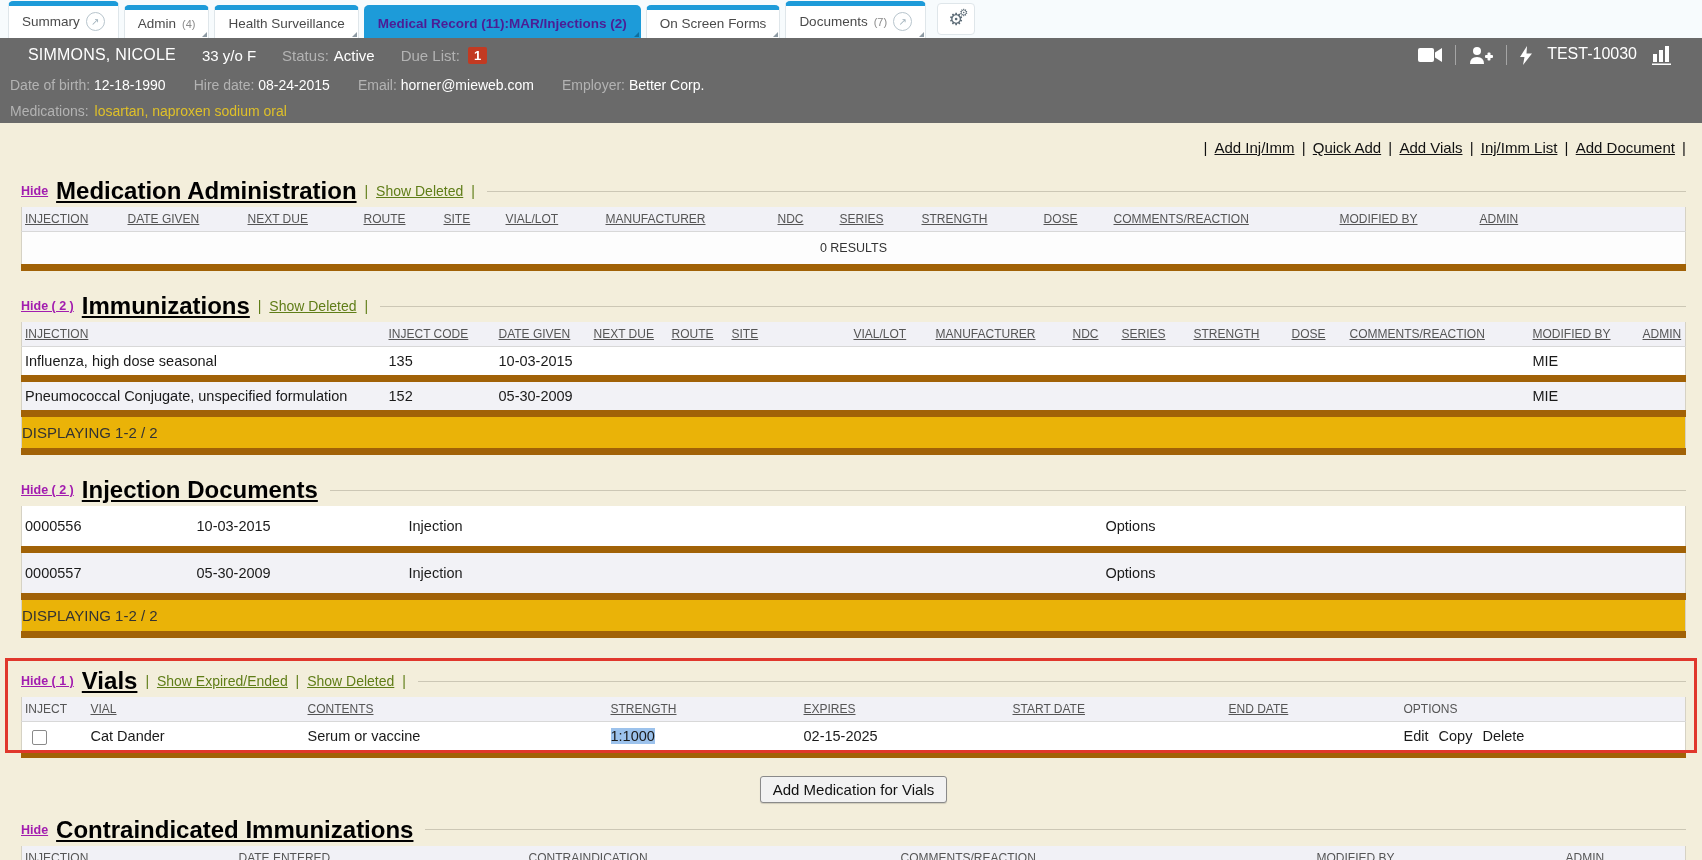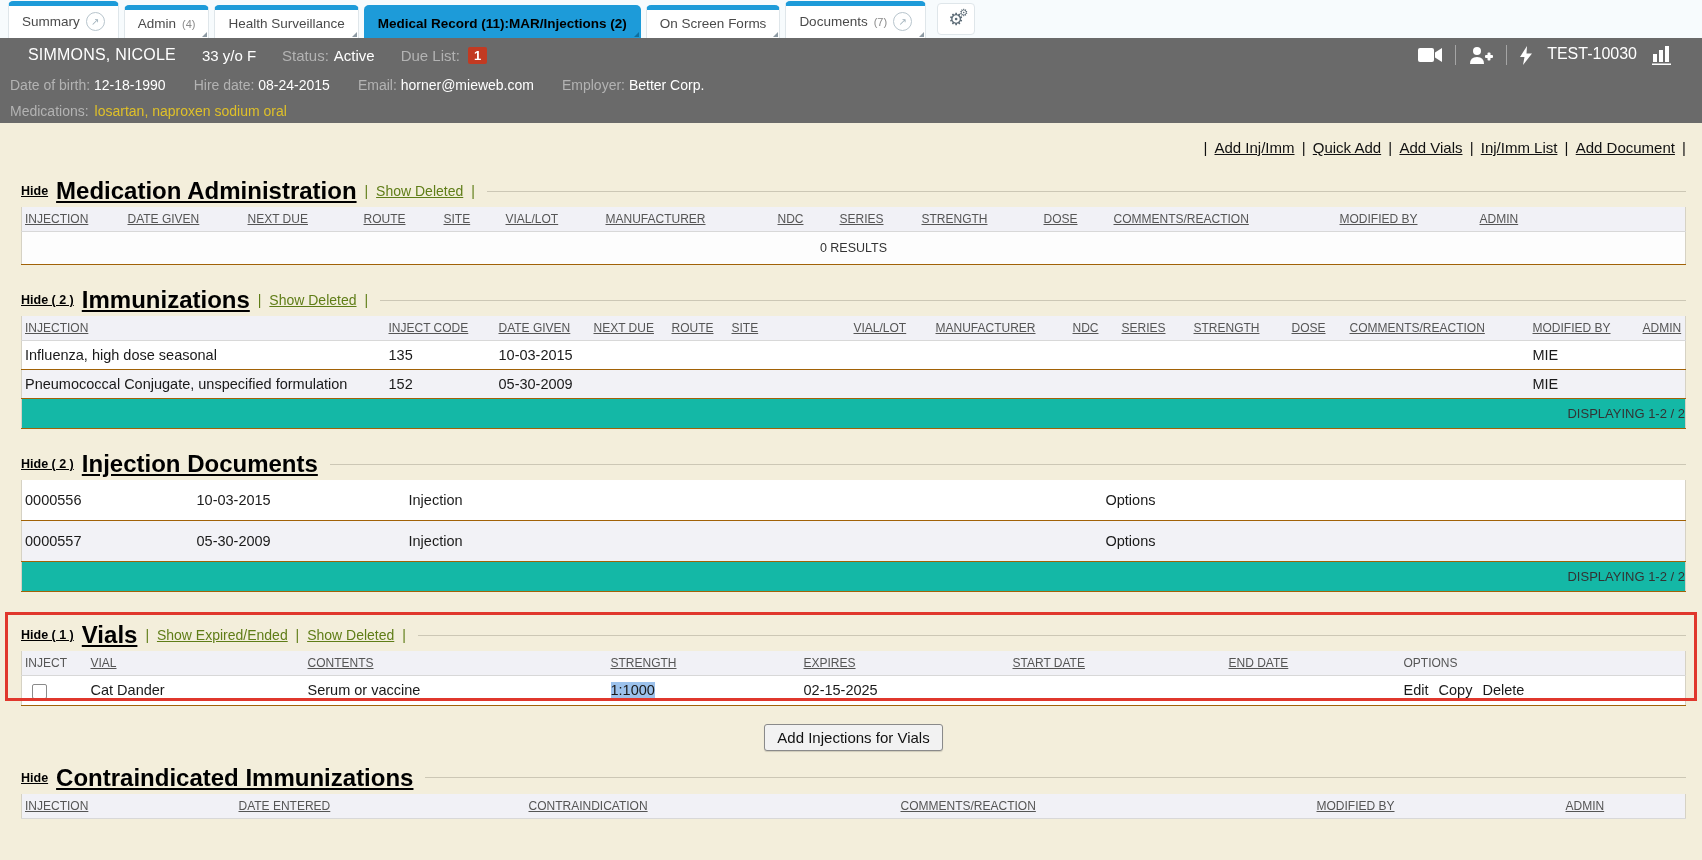--- a/index.html
+++ b/index.html
@@ -14,21 +14,21 @@
     padding-left:8px;box-sizing:border-box;
   }
   .tab{
     position:relative;display:flex;align-items:center;gap:6px;
     background:#ffffff;border:1px solid #dfe6ea;border-bottom:none;
     border-top:5px solid #1d9bd9;border-radius:5px 5px 0 0;
     padding:6px 13px 7px 13px;margin-right:5px;
     font-size:13.5px;color:#4a4a4a;cursor:pointer;white-space:nowrap;
   }
   .tab.active{
-    background:#1d9bd9;border-color:#1d9bd9;color:#000000;font-weight:bold;
+    background:#1d9bd9;border-color:#1d9bd9;color:#4c1d95;font-weight:bold;
   }
   .tab-count{font-size:11px;color:#8a8a8a;}
   .fold{
     position:absolute;right:1px;bottom:1px;width:0;height:0;
     border-top:5px solid transparent;border-right:5px solid #8d9aa3;
   }
   .tab.active .fold{border-right-color:#0e6f9f;}
   .popout{
     display:inline-flex;align-items:center;justify-content:center;
     width:17px;height:17px;border:1px solid #b8c5cd;border-radius:50%;
@@ -62,46 +62,46 @@
   .meds{color:#dfc029;cursor:pointer;}
   
   .content{padding:14px 16px 0 21px;}
   .action-links{
     text-align:right;font-size:15px;color:#111;padding:2px 0 0 0;
   }
   .action-links a{color:#111;text-decoration:underline;cursor:pointer;margin:0 3px;}
   .sec{margin-top:22px;}
   .sec-head{display:flex;align-items:center;white-space:nowrap;}
   .hide-link{
-    color:#000000;font-weight:bold;font-size:12.5px;
+    color:#a21caf;font-weight:bold;font-size:12.5px;
     text-decoration:underline;cursor:pointer;margin-right:8px;
   }
   .sec-title{color:#000000;font-weight:bold;font-size:24px;line-height:26px;text-decoration:underline;}
   .sec-links{color:#5f7d17;font-size:14px;margin-left:8px;}
   .sec-links .slink{text-decoration:underline;cursor:pointer;margin:0 4px;}
   .sec-rule{flex:1;border-top:1px solid #ccc7b5;margin-left:12px;}
   table.grid{
     width:100%;border-collapse:collapse;table-layout:fixed;margin-top:3px;
     background:#ffffff;border-left:1px solid #d6d2c4;border-right:1px solid #d6d2c4;
   }
   .grid th{
     background:#f1f1f6;color:#555;font-size:12px;font-weight:normal;
     text-align:left;padding:5px 4px 5px 3px;border-bottom:1px solid #d8d8d8;
     overflow:hidden;white-space:nowrap;
   }
   .grid th span{text-decoration:underline;cursor:pointer;}
   .grid th.nl span{text-decoration:none;cursor:default;}
   .grid td{
     font-size:14.5px;color:#1a1a1a;padding:6px 4px 6px 3px;
-    border-bottom:1px solid #a16207;overflow:hidden;white-space:nowrap;
+    border-bottom:7px solid #a16207;overflow:hidden;white-space:nowrap;
   }
   .grid tr.alt td{background:#f2f2f6;}
   .grid tr.tall td{padding-top:12px;padding-bottom:12px;}
   .grid td.centered, .grid tr.footer td{
-    text-align:right;background:#14b8a6;font-size:13px;color:#333;
+    text-align:left;background:#eab308;font-size:15px;color:#333;
     padding:7px 0;
   }
   .grid td.empty-result{background:#fdfdfd;font-size:12.5px;color:#333;text-align:center;padding:9px 0;}
   .opt-link{cursor:pointer;margin-right:6px;}
   .cb{
     display:inline-block;width:13px;height:13px;background:#fff;
     border:1px solid #8a8a8a;border-radius:2px;vertical-align:middle;cursor:pointer;
   }
   .sel{background:#9cc2ec;}
   
@@ -452,21 +452,21 @@
           <span class="opt-link">Edit</span>
           <span class="opt-link">Copy</span>
           <span class="opt-link">Delete</span>
         </td>
       </tr>
     </tbody>
       </table>
   </div>
 
   <div class="btn-row">
-    <button class="btn">Add Injections for Vials</button>
+    <button class="btn">Add Medication for Vials</button>
   </div>
 
   <div class="sec" style="margin-top:14px;">
     <div class="sec-head">
       <span class="hide-link">Hide</span>
       <span class="sec-title">Contraindicated Immunizations</span>
       <span class="sec-rule"></span>
     </div>
     <table class="grid">
       <colgroup>

